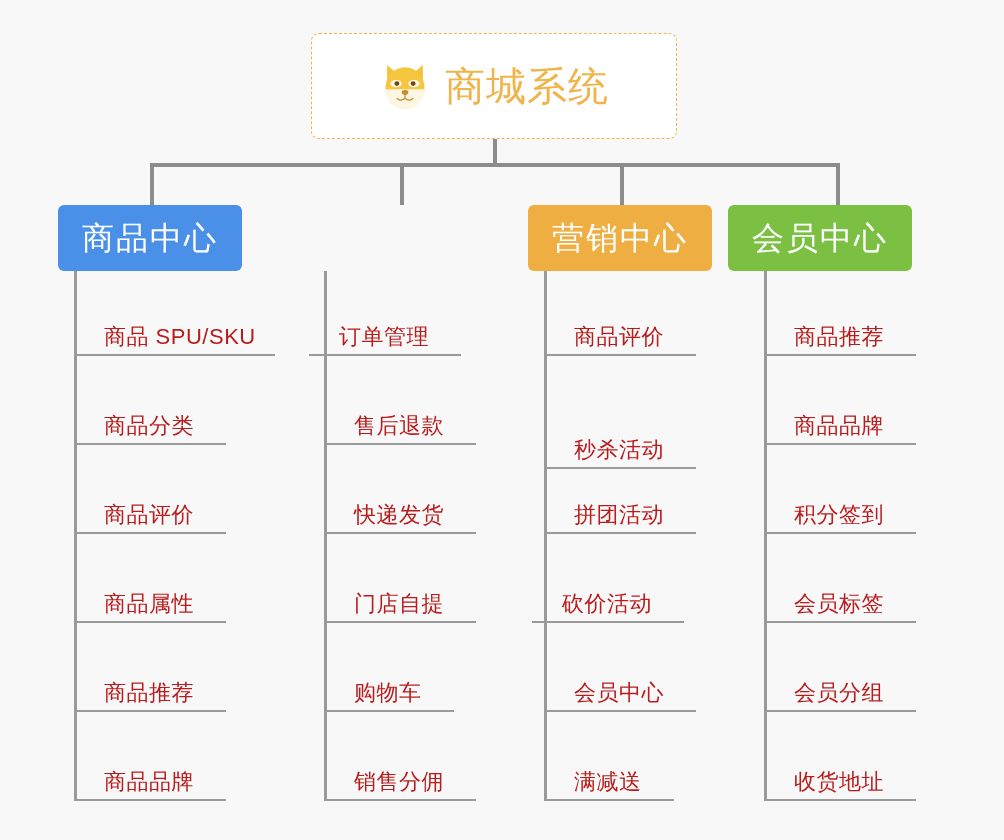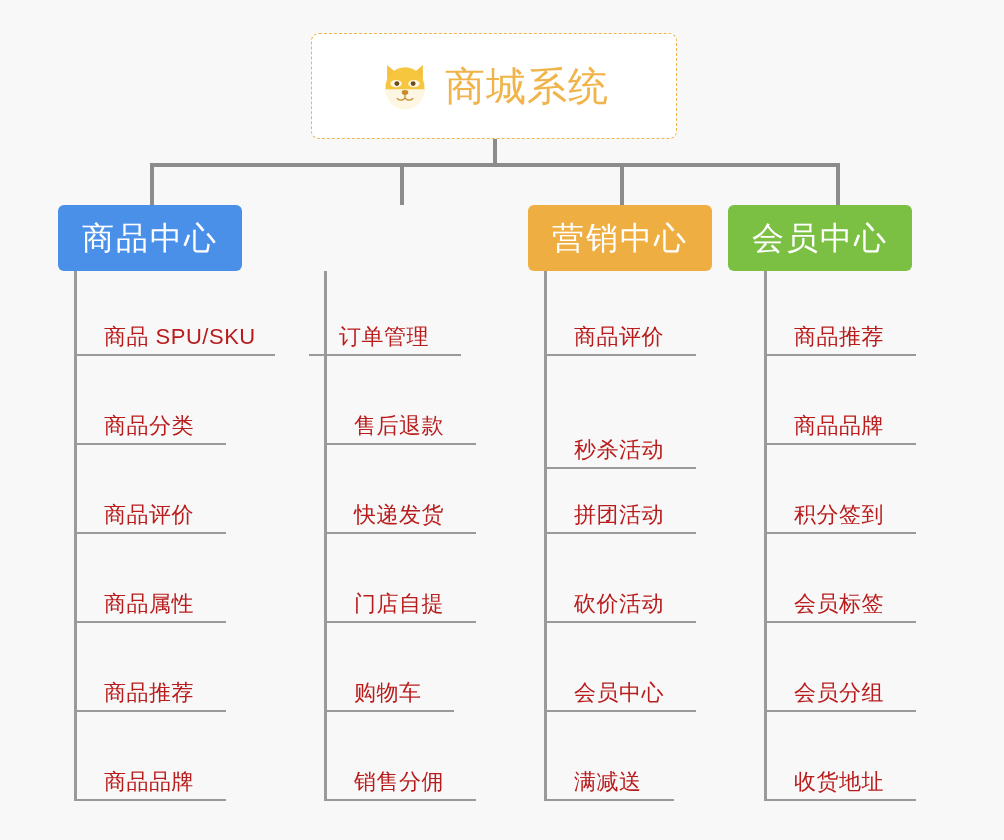--- a/index.html
+++ b/index.html
@@ -225,21 +225,21 @@
       <span class="leaf-text">商品评价</span>
     </div>
   <div class="leaf" id="l2-1" style="left: 544px; top: 468px; width: 152px;">
       <div class="leaf-underline" style="width: 152px;"></div>
       <span class="leaf-text">秒杀活动</span>
     </div>
   <div class="leaf" id="l2-2" style="left: 544px; top: 533px; width: 152px; text-decoration: underline;">
       <div class="leaf-underline" style="width: 152px;"></div>
       <span class="leaf-text">拼团活动</span>
     </div>
-  <div class="leaf" id="l2-3" style="left: 544px; top: 622px; width: 152px; text-align: right;">
+  <div class="leaf" id="l2-3" style="left: 532px; top: 622px; width: 152px; text-align: right;">
       <div class="leaf-underline" style="width: 152px;"></div>
       <span class="leaf-text">砍价活动</span>
     </div>
   <div class="leaf" id="l2-4" style="left: 544px; top: 711px; width: 152px;">
       <div class="leaf-underline" style="width: 152px;"></div>
       <span class="leaf-text">会员中心</span>
     </div>
   <div class="leaf" id="l2-5" style="left: 544px; top: 800px; width: 130px;">
       <div class="leaf-underline" style="width: 130px;"></div>
       <span class="leaf-text">满减送</span>

